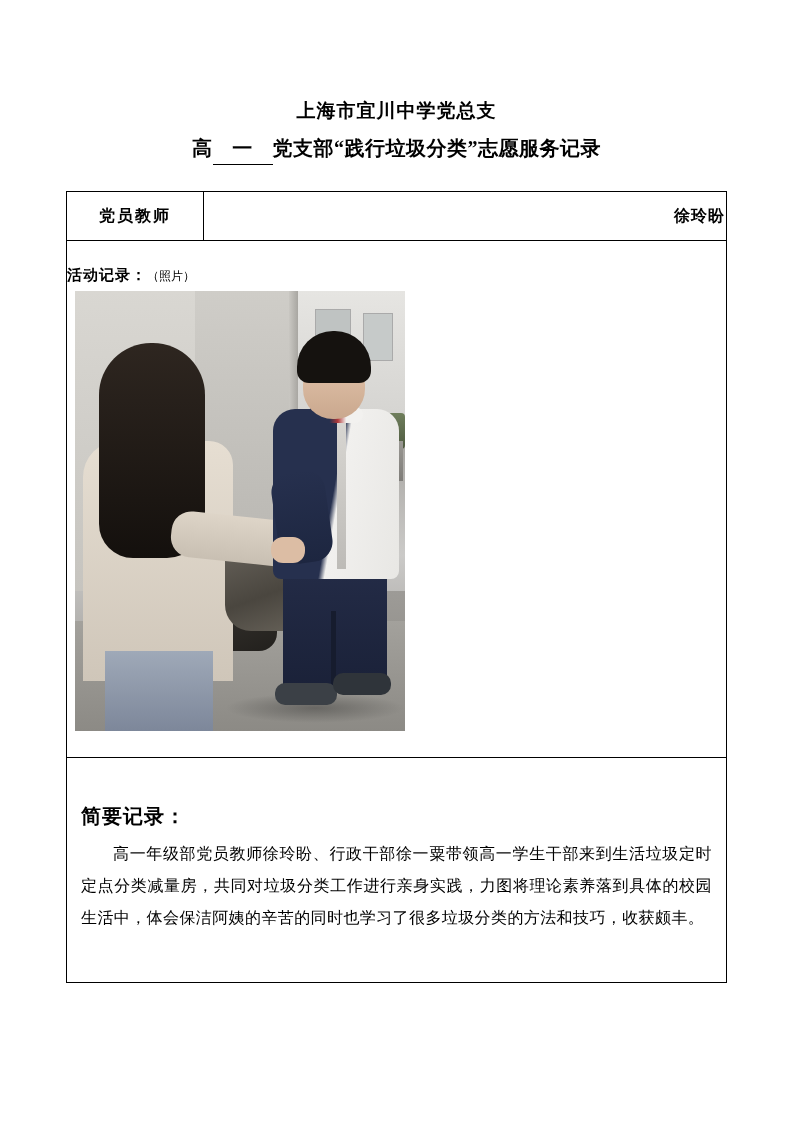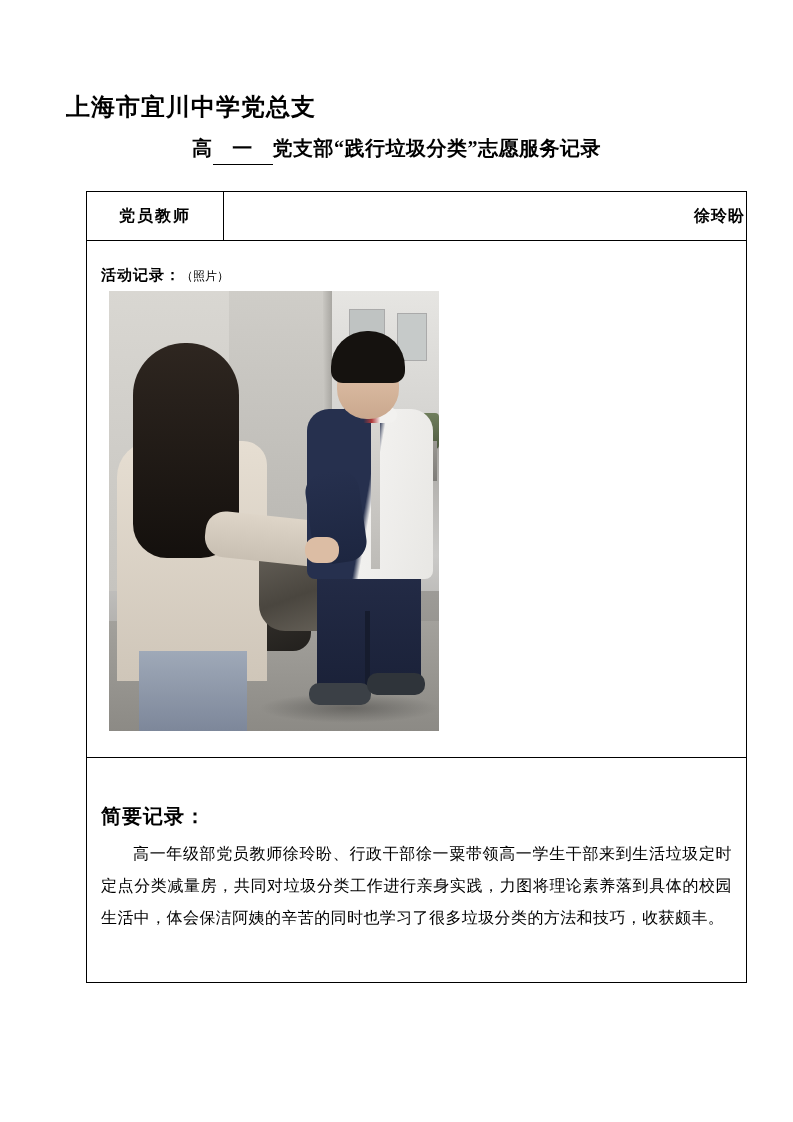--- a/index.html
+++ b/index.html
@@ -16,24 +16,25 @@
     overflow: hidden;
   }
   .page {
     width: 793px;
     height: 1122px;
     box-sizing: border-box;
     padding: 88px 66px 0 66px;
     position: relative;
   }
   .doc-title {
-    font-size: 24px;
+    text-align: center;
+    font-size: 19px;
     font-weight: bold;
     letter-spacing: 1px;
-    margin: 0 0 6px 0;
+    margin: 8px 0 6px 0;
     line-height: 1.6;
   }
   .doc-subtitle {
     text-align: center;
     font-size: 20px;
     font-weight: bold;
     letter-spacing: 0.5px;
     margin: 0 0 26px 0;
     line-height: 1.6;
     white-space: nowrap;
@@ -42,21 +43,20 @@
     display: inline-block;
     border-bottom: 1.5px solid #000;
     min-width: 52px;
     text-align: center;
     padding: 0 4px;
   }
   table.record {
     width: 100%;
     border-collapse: collapse;
     table-layout: fixed;
-    margin-left: 20px;
   }
   table.record td {
     border: 1px solid #000;
     vertical-align: middle;
   }
   td.label-cell {
     width: 134px;
     text-align: center;
     font-size: 16px;
     font-weight: bold;
@@ -66,21 +66,21 @@
   td.value-cell {
     text-align: right;
     font-size: 16px;
     font-weight: bold;
     height: 46px;
     letter-spacing: 1px;
   }
   td.activity-cell {
     height: 498px;
     vertical-align: top;
-    padding: 8px 10px 10px 14px;
+    padding: 8px 10px 10px 0;
   }
   .activity-head {
     font-size: 15px;
     font-weight: bold;
     letter-spacing: 1px;
     margin-bottom: 6px;
   }
   .activity-head .sub {
     font-size: 12px;
     font-weight: normal;

